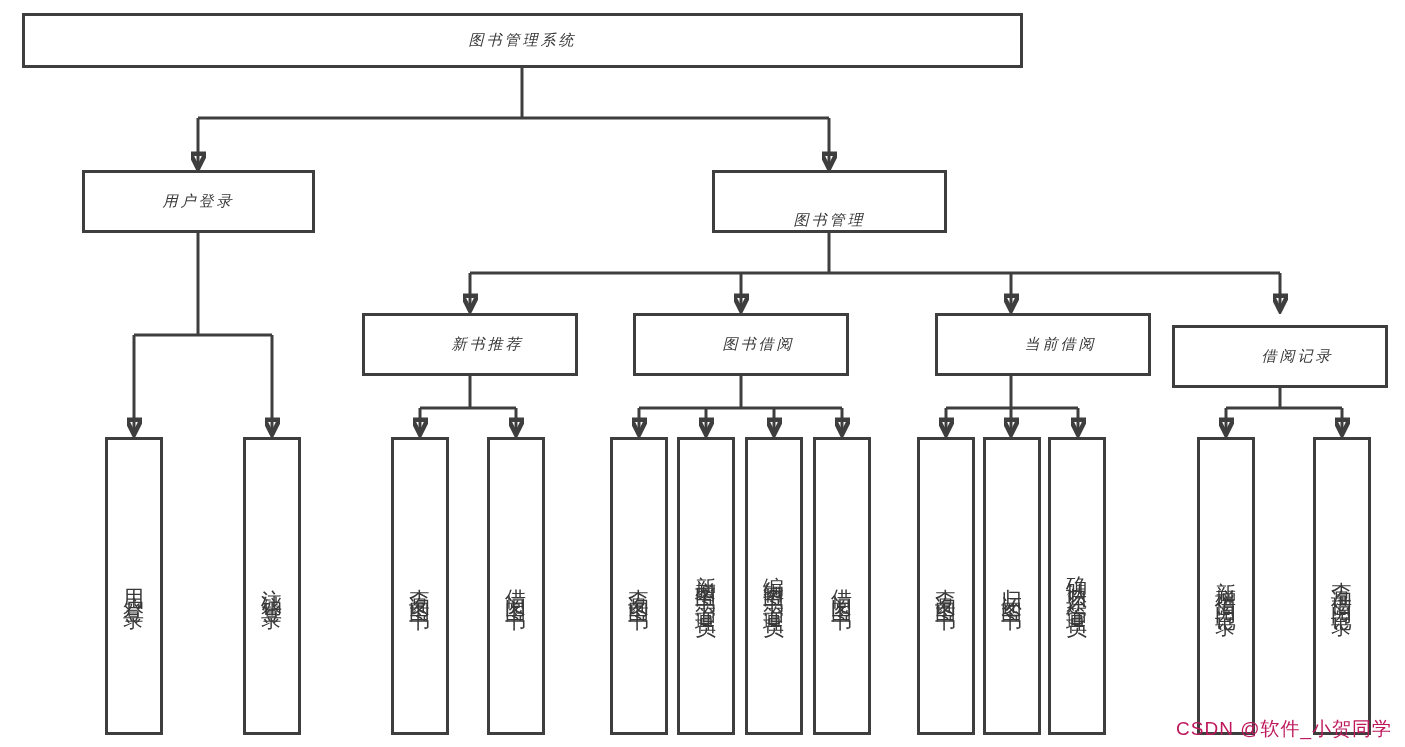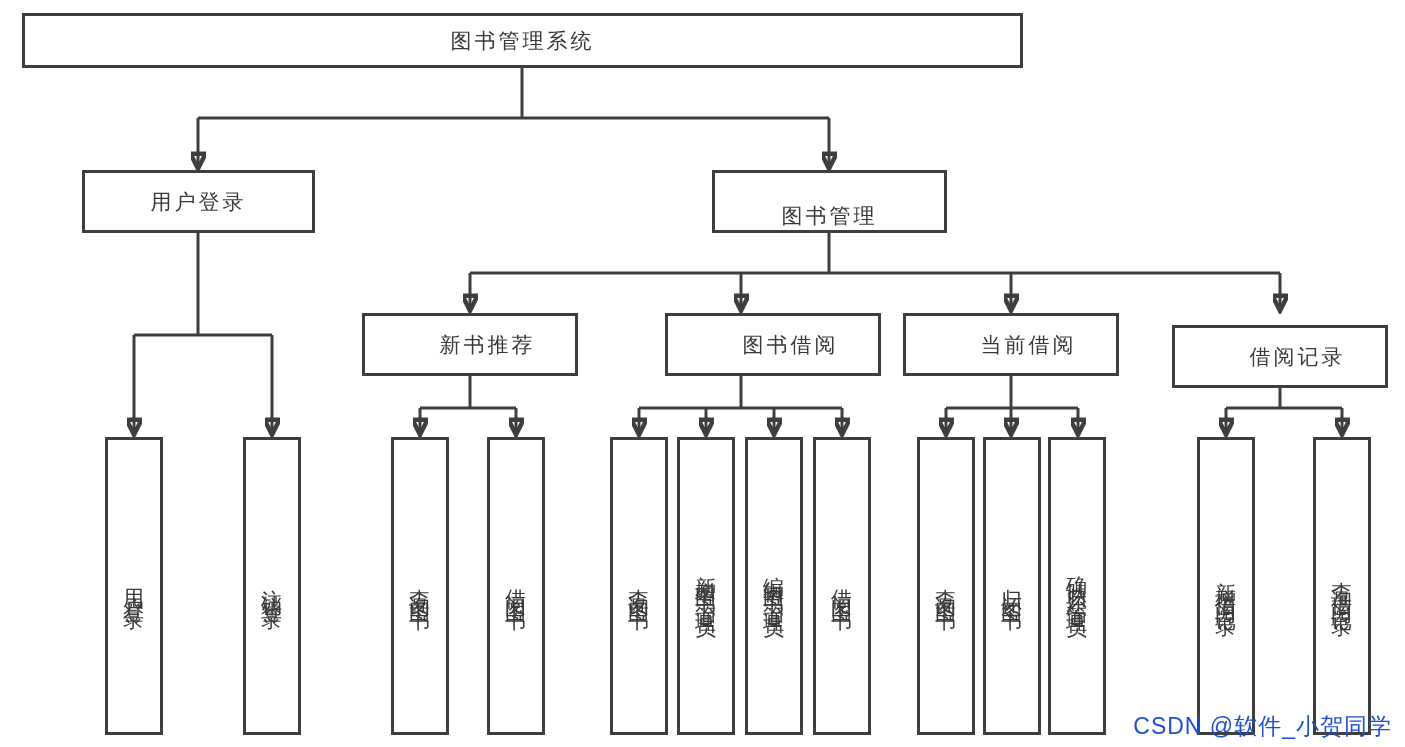--- a/index.html
+++ b/index.html
@@ -15,43 +15,44 @@
     position: absolute;
     box-sizing: border-box;
     border: 3px solid #3e3e3e;
     background: #ffffff;
     display: flex;
     align-items: center;
     justify-content: center;
     color: #383838;
   }
   .node .hlabel {
-    font-size: 21px;
+    font-size: 15px;
     letter-spacing: 3px;
     white-space: nowrap;
+    font-style: italic;
   }
   .node .vlabel {
     writing-mode: vertical-rl;
     text-orientation: mixed;
     font-size: 21px;
     line-height: 1;
     letter-spacing: 7px;
     white-space: nowrap;
   }
   .node.leaf-long .vlabel { letter-spacing: 6px; }
   .root-label { font-size: 22px; letter-spacing: 4px; }
 
   
   .n-root   { left: 22px;   top: 13px;  width: 1001px; height: 55px; }
   .n-l2a    { left: 82px;   top: 170px; width: 233px;  height: 63px; }
   .n-l2b    { left: 712px;  top: 170px; width: 235px;  height: 63px; align-items: flex-end; }
   .n-l3     { top: 313px;   width: 216px; height: 63px; padding-left: 35px; }
   .n-l3a    { left: 362px; }
-  .n-l3b    { left: 633px; margin-left: 32px; }
-  .n-l3c    { left: 903px; }
+  .n-l3b    { left: 633px; }
+  .n-l3c    { left: 935px; }
   .n-l3d    { left: 1172px; margin-top: 12px; }
   .leaf     { top: 437px; width: 58px; height: 298px; }
   .lf1  { left: 105px; }  .lf2  { left: 243px; }
   .lf3  { left: 391px; }  .lf4  { left: 487px; }
   .lf5  { left: 610px; }  .lf6  { left: 677px; }
   .lf7  { left: 745px; }  .lf8  { left: 813px; }
   .lf9  { left: 917px; }  .lf10 { left: 983px; }
   .lf11 { left: 1048px; } .lf12 { left: 1197px; }
   .lf13 { left: 1313px; }
 
@@ -63,22 +64,22 @@
   }
   svg.wires path {
     stroke: #3e3e3e;
     stroke-width: 3;
     fill: none;
   }
   .watermark {
     position: absolute;
     right: 13px;
     bottom: 5px;
-    font-size: 23px;
-    color: #1d4ed8;
+    font-size: 19px;
+    color: #be185d;
     letter-spacing: 1px;
     white-space: nowrap;
     z-index: 5;
   }
 </style>
 </head>
 <body>
 
 <div class="stage">
 

